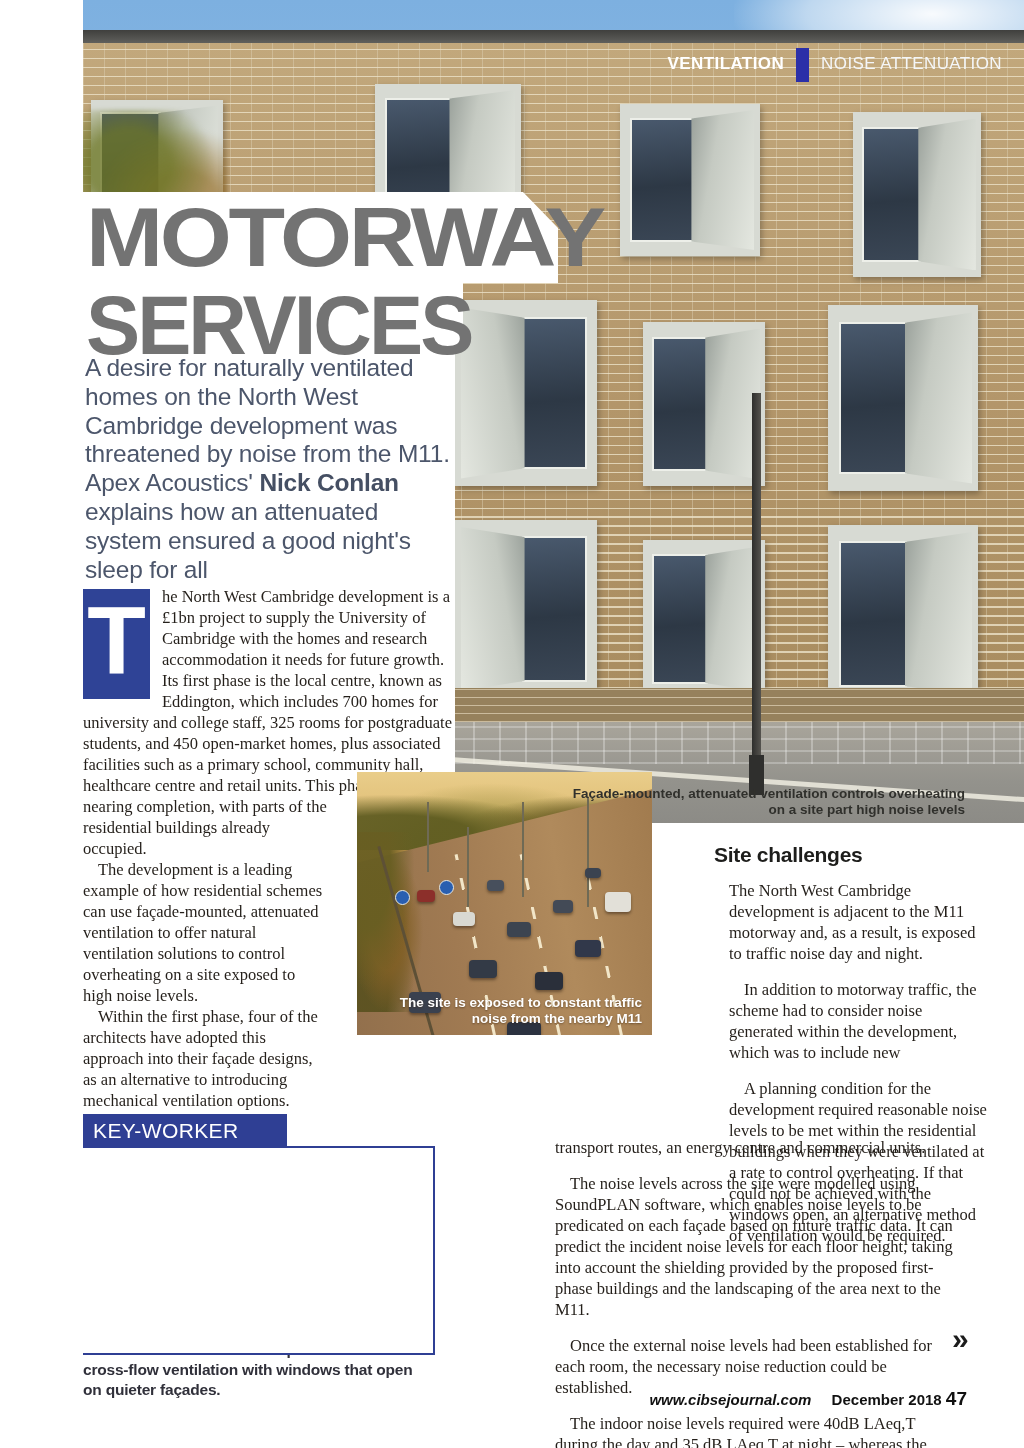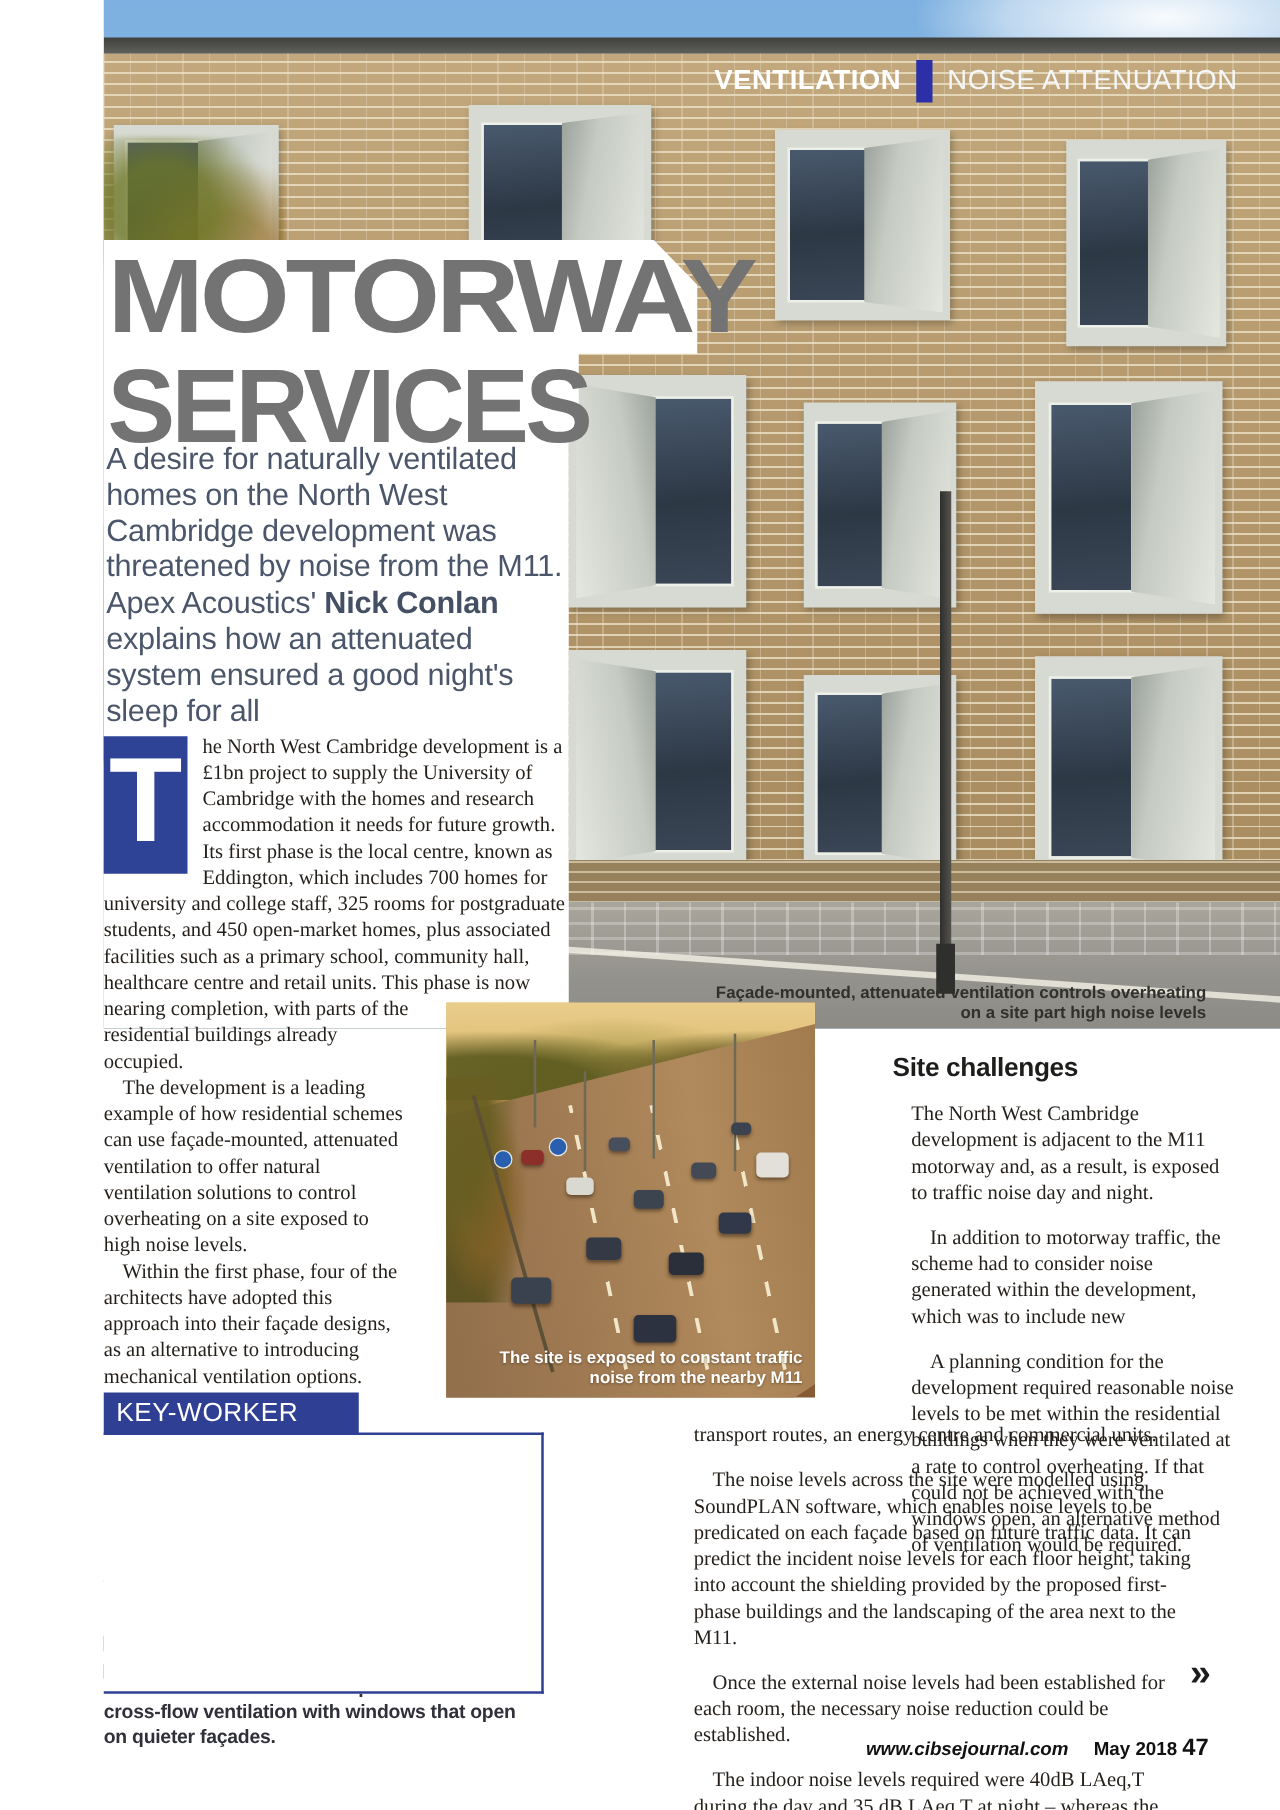--- a/index.html
+++ b/index.html
@@ -35,21 +35,21 @@
     border:2px solid #edefe9;}
   .win .pnl{position:absolute;top:4%;bottom:4%;right:4%;width:45%;
     background:linear-gradient(100deg,#99a09a 0%,#c5cac2 35%,#e4e7e0 100%);
     clip-path:polygon(0 6%,100% 0,100% 100%,0 94%);}
   .win.mirror .glz{left:auto;right:7%;}
   .win.mirror .pnl{right:auto;left:4%;
     background:linear-gradient(260deg,#99a09a 0%,#c5cac2 35%,#e4e7e0 100%);
     clip-path:polygon(0 0,100% 6%,100% 94%,0 100%);}
 
   
-  .page-header{left:0;top:48px;width:990px;text-align:right;font-size:22px;color:#ffffff;letter-spacing:.4px;}
+  .page-header{left:12px;top:48px;width:990px;text-align:right;font-size:17px;color:#ffffff;letter-spacing:.4px;}
   .page-header .sec{font-weight:bold;}
   .hdr-bar{display:inline-block;width:13px;height:34px;background:#2b2fa8;vertical-align:middle;margin:0 12px;}
   .page-header .sub{font-weight:normal;color:#f4f6f8;}
 
   
   .title-block{left:83px;top:192px;width:480px;height:631px;background:#ffffff;
     clip-path:polygon(0 0,440px 0,475px 36px,475px 91px,380px 91px,380px 158px,372px 158px,372px 631px,0 631px);}
   .title{left:86px;top:196px;color:#737373;font-weight:800;line-height:1;}
   .title .t1,.title .t2{transform-origin:left top;display:block;font-size:82px;letter-spacing:-3px;}
   .title .t1{transform:scale(1.13,1.02);}
@@ -61,21 +61,21 @@
   
   .serif{font-family:"Liberation Serif",serif;color:#241f1a;font-size:16.5px;line-height:21px;}
   .leftcol{left:83px;top:586px;width:372px;}
   .dropcap{float:left;width:67px;height:110px;background:#2f4396;color:#ffffff;
     font-family:"Liberation Sans",sans-serif;font-weight:bold;font-size:96px;line-height:104px;text-align:center;margin:3px 12px 2px 0;}
   .mphoto-spacer{float:right;width:120px;height:486px;shape-outside:inset(210px 0 0 0);margin-left:8px;}
   .leftcol p{margin:0;}
   .leftcol p + p, .indent{text-indent:15px;}
 
   
-  .photo-motorway{left:357px;top:802px;width:295px;height:316px;overflow:hidden;
+  .photo-motorway{left:357px;top:772px;width:295px;height:263px;overflow:hidden;
     background:linear-gradient(168deg,#e3bc72 0%,#d7a055 28%,#bc8245 55%,#96653a 80%,#875a34 100%);}
   .m-field{position:absolute;left:0;top:0;width:100%;height:78px;
     background:
       radial-gradient(ellipse at 12% 80%,rgba(90,88,30,.9) 0 22%,rgba(0,0,0,0) 45%),
       radial-gradient(ellipse at 88% 70%,rgba(96,84,30,.85) 0 20%,rgba(0,0,0,0) 42%),
       radial-gradient(ellipse at 45% 95%,rgba(150,140,60,.6) 0 30%,rgba(0,0,0,0) 60%),
       linear-gradient(180deg,#e9cd8a 0%,#d9b368 100%);}
   .m-trees{position:absolute;left:-14px;top:60px;width:80px;height:180px;
     background:radial-gradient(ellipse at 30% 20%,rgba(104,94,34,.95) 0 30%,rgba(0,0,0,0) 60%),
                radial-gradient(ellipse at 55% 55%,rgba(130,96,38,.9) 0 28%,rgba(0,0,0,0) 58%),
@@ -245,15 +245,15 @@
 <div class="abs kw-tab">KEY-WORKER HOMES</div>
 <div class="abs kw-body">The development known as Lot 3 (pictured above) consists of 323 one- and two-bedroom, key-worker apartments. Attenuated vents are located adjacent to the windows, behind the large perforated panels, that form part of the window surround. Behind the perforated metal panels are weather louvres, dampers, and then the attenuation. As with Lot 5, two levels of attenuation were specified, depending on external noise levels. Most spaces could use cross-flow ventilation with windows that open on quieter façades.</div>
 <div class="abs kw-list">
   <div class="kw-item"><span class="kw-sq"></span><span class="kw-lbl">Architect:</span> <span class="kw-val">Mecanoo</span></div>
   <div class="kw-item"><span class="kw-sq"></span><span class="kw-lbl">Contractor:</span> <span class="kw-val">BAM</span></div>
 </div>
 
 <div class="abs continue">»</div>
 <div class="abs page-footer">
   <span class="url">www.cibsejournal.com</span>
-  <span class="date">May 2018</span>
+  <span class="date">December 2018</span>
   <span class="pno">47</span>
 </div>
 
 </body></html>

